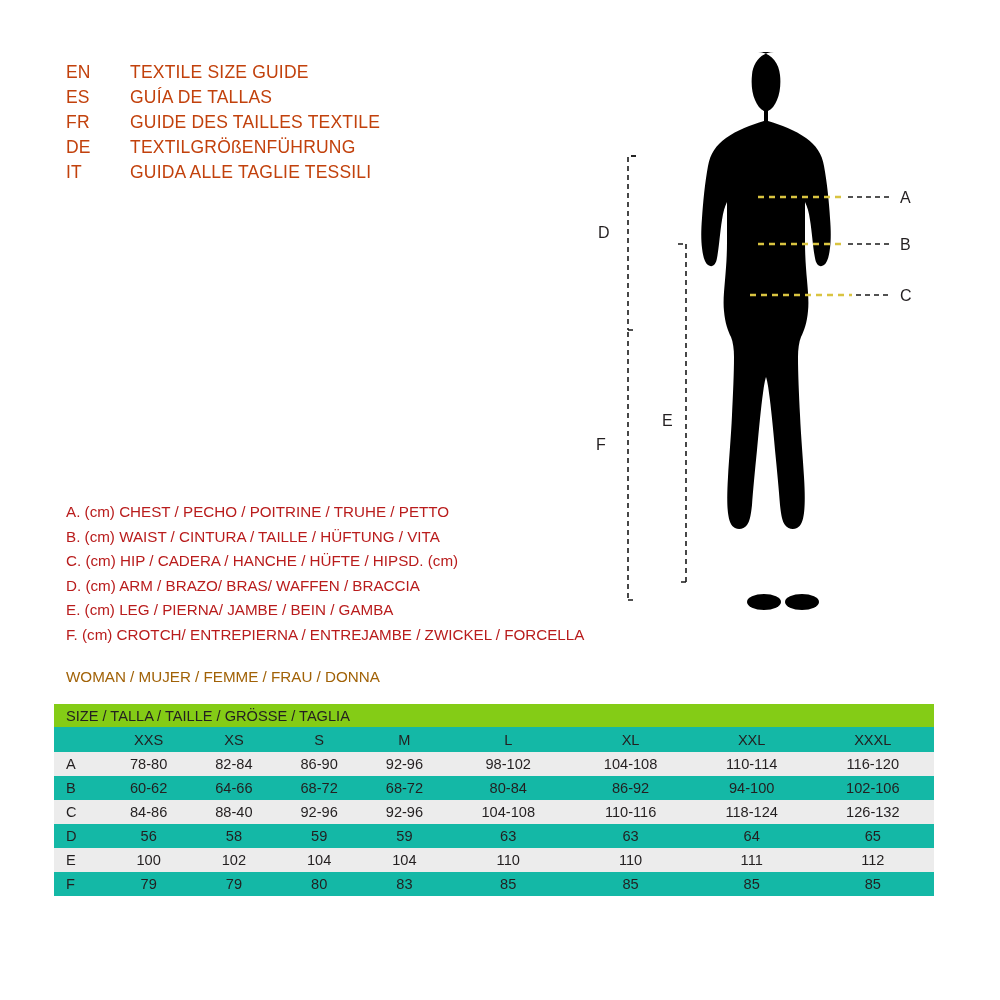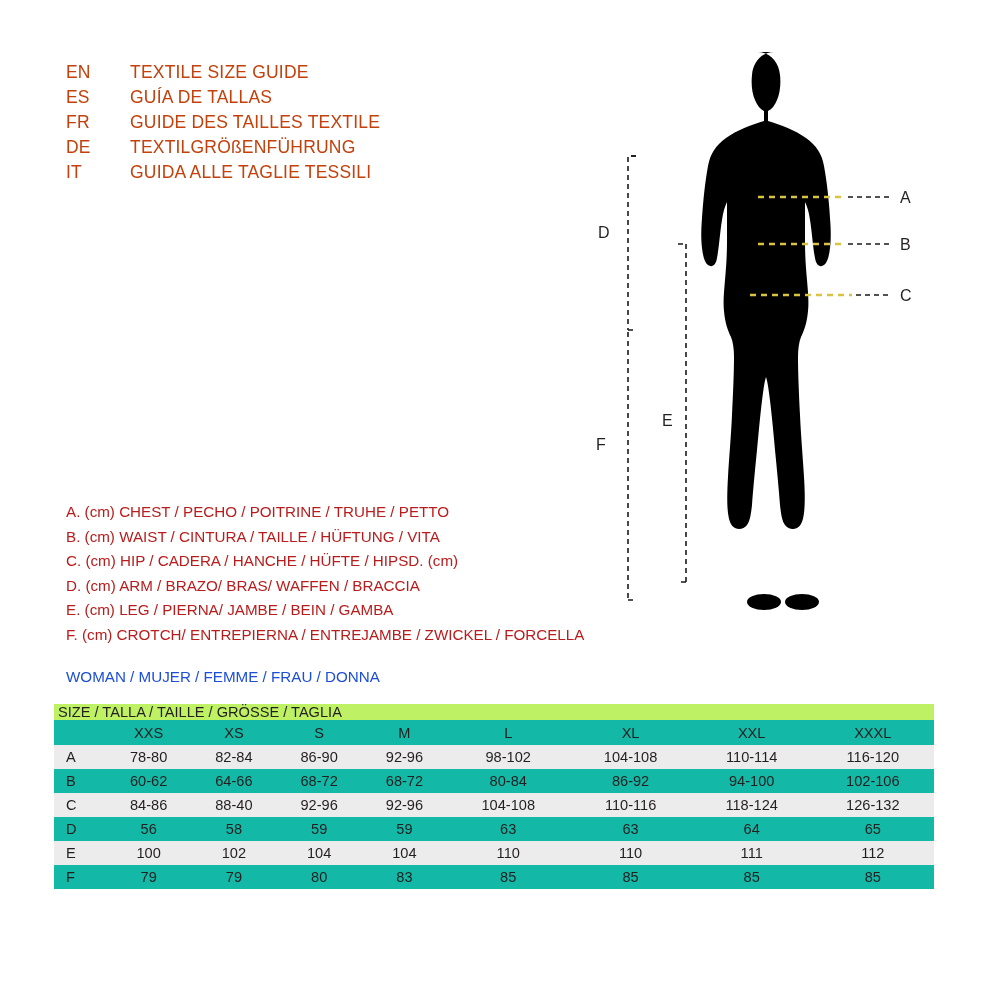--- a/index.html
+++ b/index.html
@@ -51,45 +51,45 @@
     color: #b91c1c;
     white-space: nowrap;
   }
 
   
   #woman-caption {
     position: absolute;
     left: 66px;
     top: 668px;
     font-size: 15.2px;
-    color: #1d4ed8;
+    color: #a16207;
   }
 
   
   #size-table {
     position: absolute;
     left: 54px;
     top: 704px;
     width: 880px;
     border-collapse: collapse;
     font-size: 14.6px;
     color: #231f20;
   }
   #size-table td, #size-table th {
     padding: 0;
     height: 24px;
     font-weight: normal;
     text-align: center;
     vertical-align: middle;
   }
   #size-table .hdr-row td {
-    background: #bef264;
+    background: #84cc16;
     text-align: left;
-    padding-left: 4px;
-    height: 16px;
+    padding-left: 12px;
+    height: 23px;
     font-size: 14.6px;
     color: #231f20;
   }
   #size-table .col-label {
     width: 52px;
     text-align: left;
     padding-left: 12px;
   }
   #size-table .row-alt { background: #ececec; }
   #size-table .row-plain { background: #14b8a6; }

